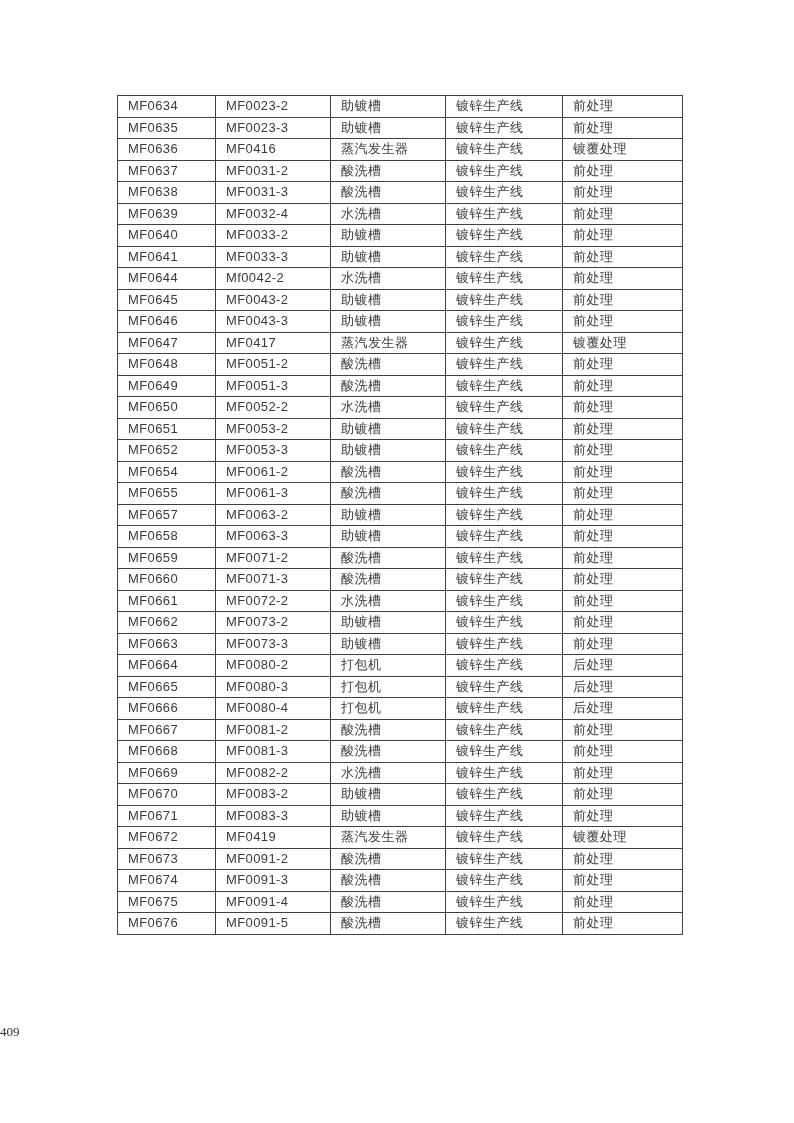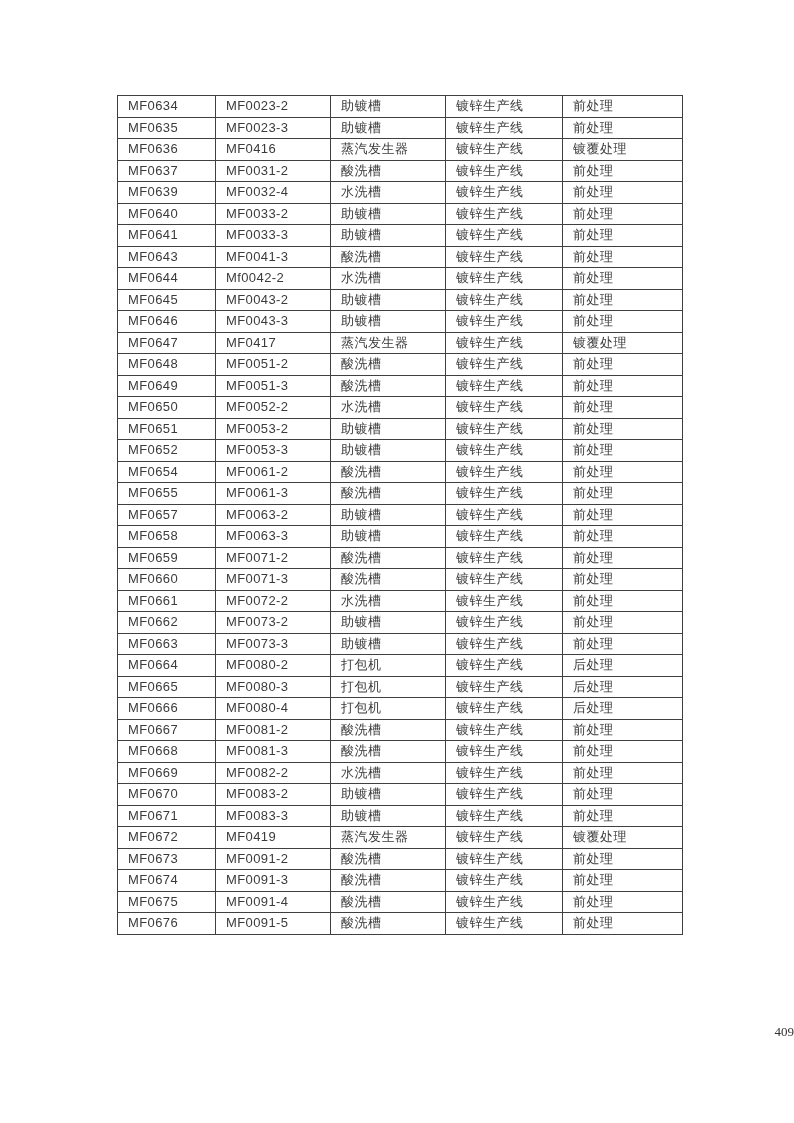--- a/index.html
+++ b/index.html
@@ -47,21 +47,21 @@
   }
   td.cjk {
     font-family: "Liberation Serif", "DejaVu Serif", serif;
     letter-spacing: 0.5px;
   }
   .footer {
     position: absolute;
     top: 1024px;
     left: 0;
     width: 794px;
-    text-align: right;
+    text-align: left;
     font-size: 13px;
     color: #333333;
     font-family: "Liberation Serif", serif;
   }
 </style>
 </head>
 <body>
 
 <div class="page">
   <table class="equip-table">
@@ -95,44 +95,44 @@
           <td class="cjk">镀覆处理</td>
         </tr>
         <tr>
           <td class="code">MF0637</td>
           <td class="code">MF0031-2</td>
           <td class="cjk">酸洗槽</td>
           <td class="cjk">镀锌生产线</td>
           <td class="cjk">前处理</td>
         </tr>
         <tr>
+          <td class="code">MF0638</td>
+          <td class="code">MF0031-3</td>
+          <td class="cjk">酸洗槽</td>
+          <td class="cjk">镀锌生产线</td>
+          <td class="cjk">前处理</td>
+        </tr>
+        <tr>
           <td class="code">MF0639</td>
           <td class="code">MF0032-4</td>
           <td class="cjk">水洗槽</td>
           <td class="cjk">镀锌生产线</td>
           <td class="cjk">前处理</td>
         </tr>
         <tr>
           <td class="code">MF0640</td>
           <td class="code">MF0033-2</td>
           <td class="cjk">助镀槽</td>
           <td class="cjk">镀锌生产线</td>
           <td class="cjk">前处理</td>
         </tr>
         <tr>
           <td class="code">MF0641</td>
           <td class="code">MF0033-3</td>
           <td class="cjk">助镀槽</td>
-          <td class="cjk">镀锌生产线</td>
-          <td class="cjk">前处理</td>
-        </tr>
-        <tr>
-          <td class="code">MF0643</td>
-          <td class="code">MF0041-3</td>
-          <td class="cjk">酸洗槽</td>
           <td class="cjk">镀锌生产线</td>
           <td class="cjk">前处理</td>
         </tr>
         <tr>
           <td class="code">MF0644</td>
           <td class="code">Mf0042-2</td>
           <td class="cjk">水洗槽</td>
           <td class="cjk">镀锌生产线</td>
           <td class="cjk">前处理</td>
         </tr>

